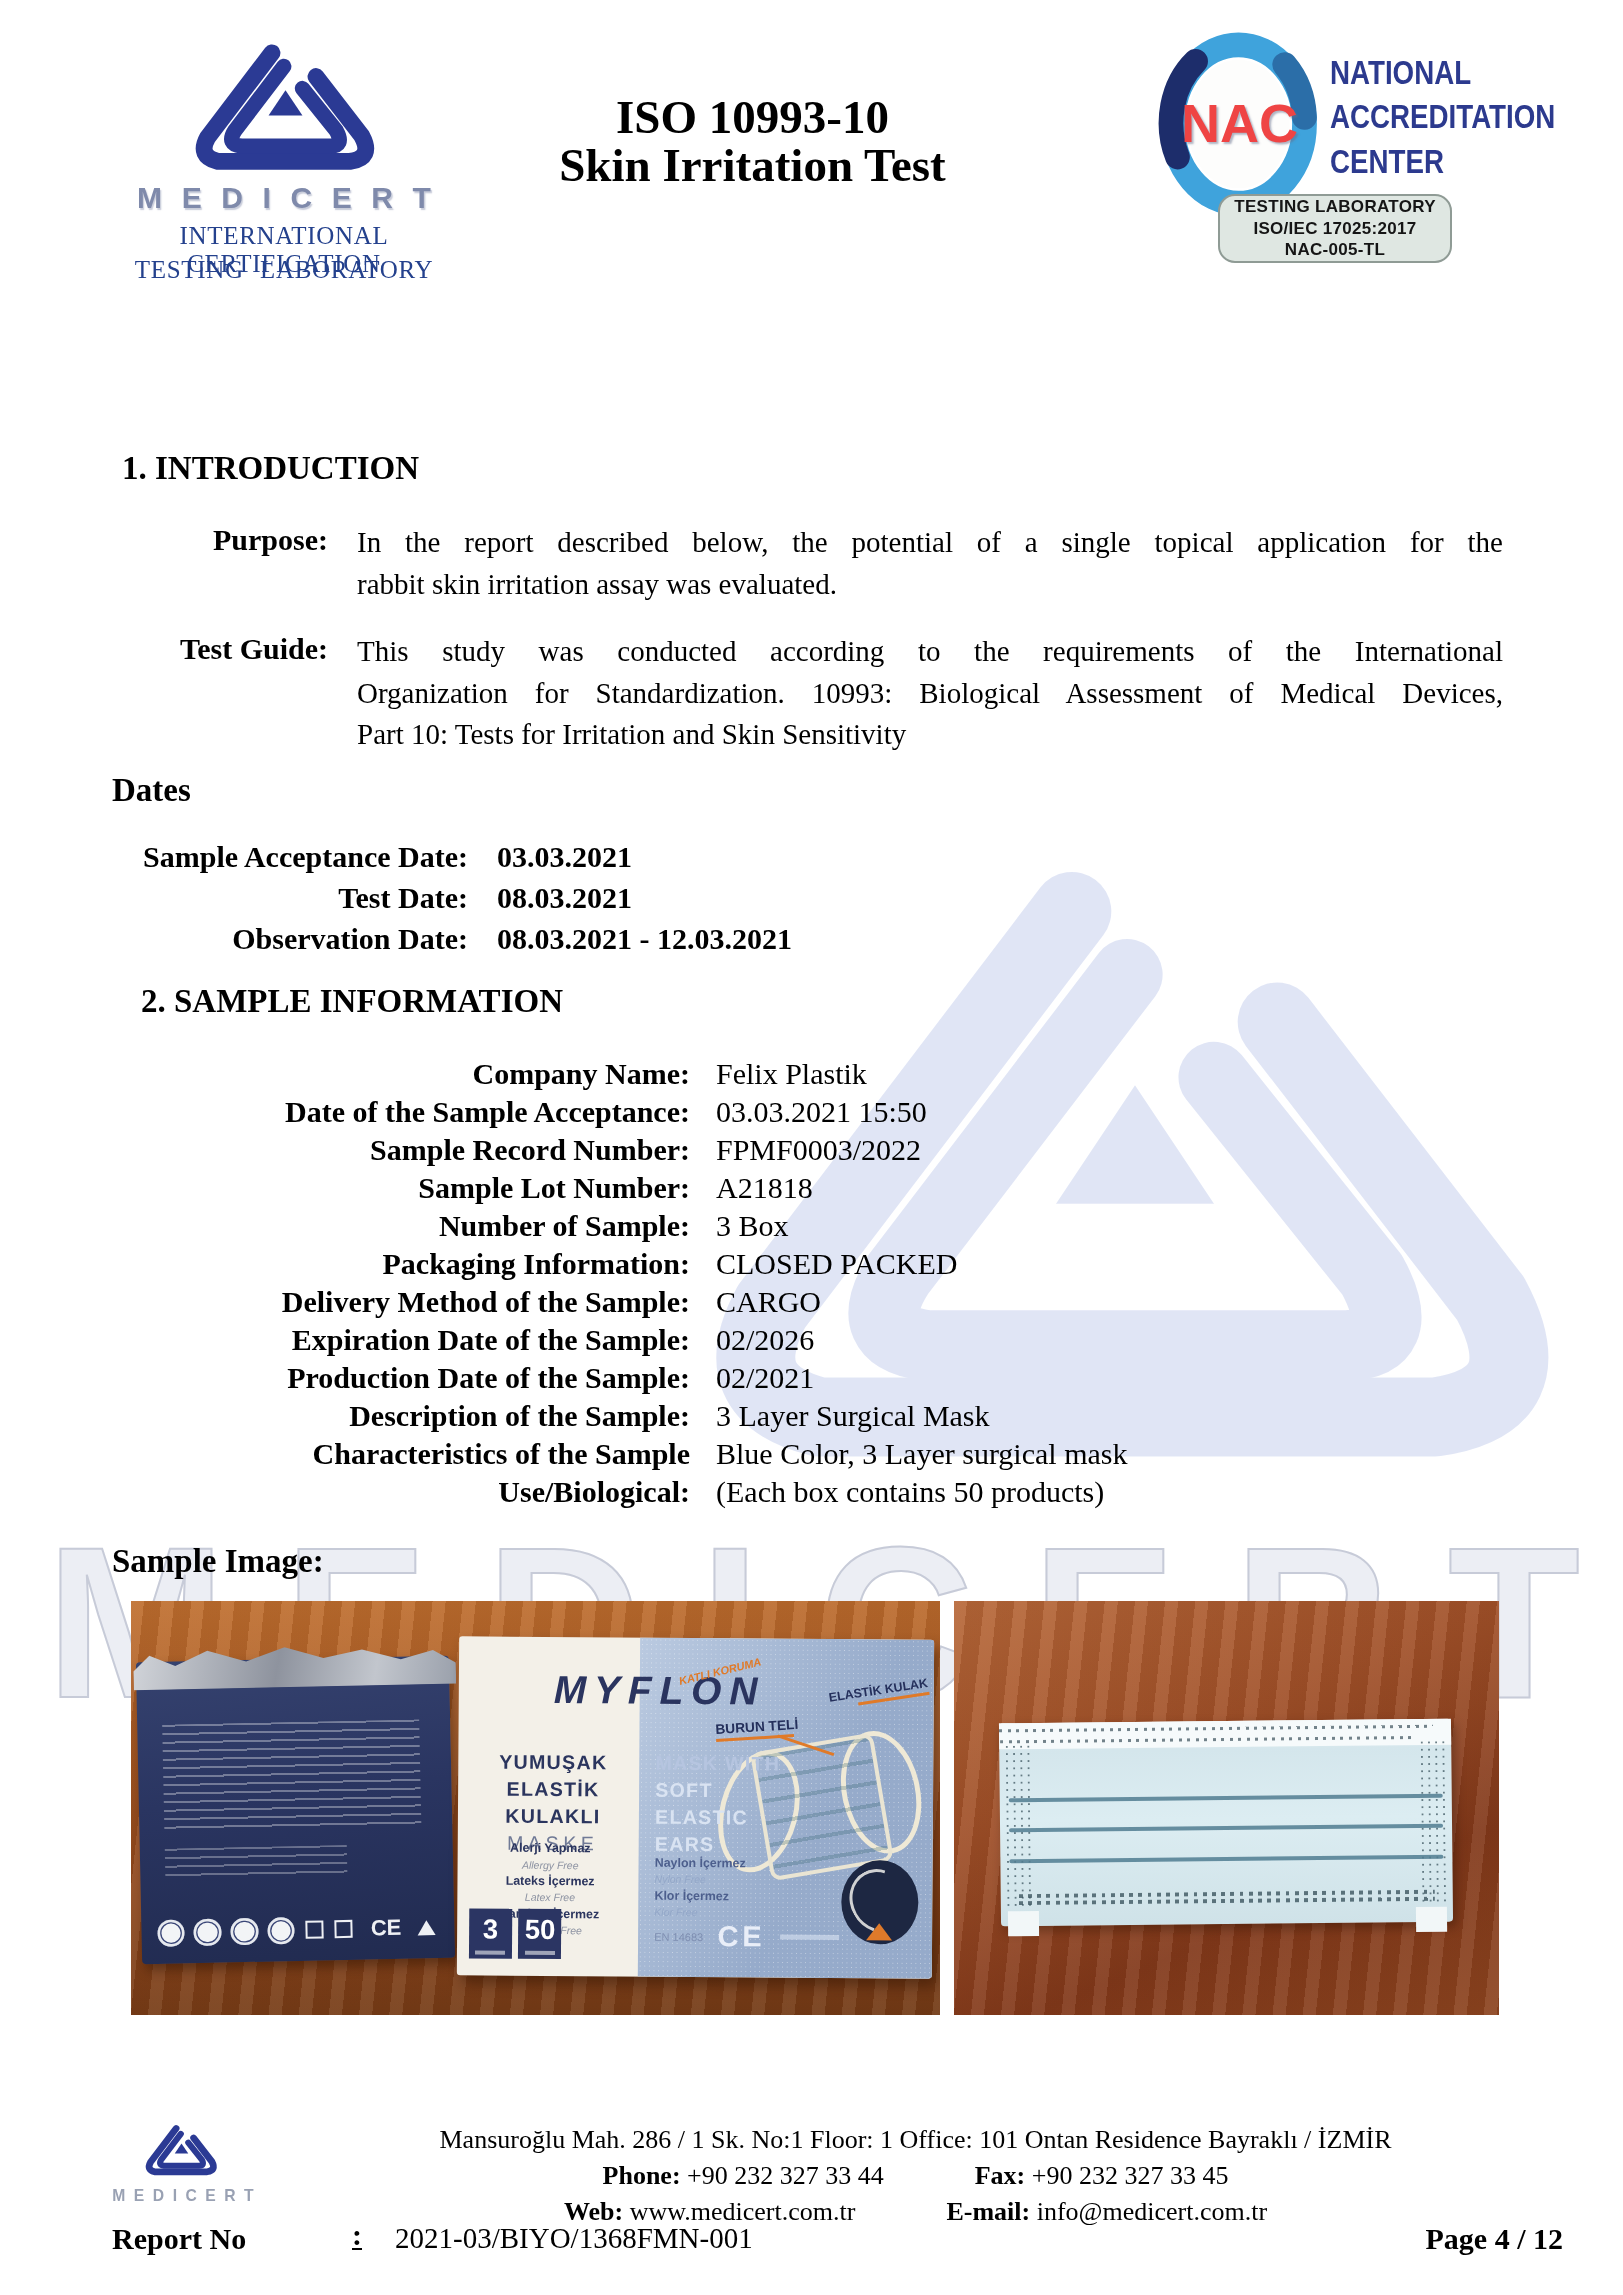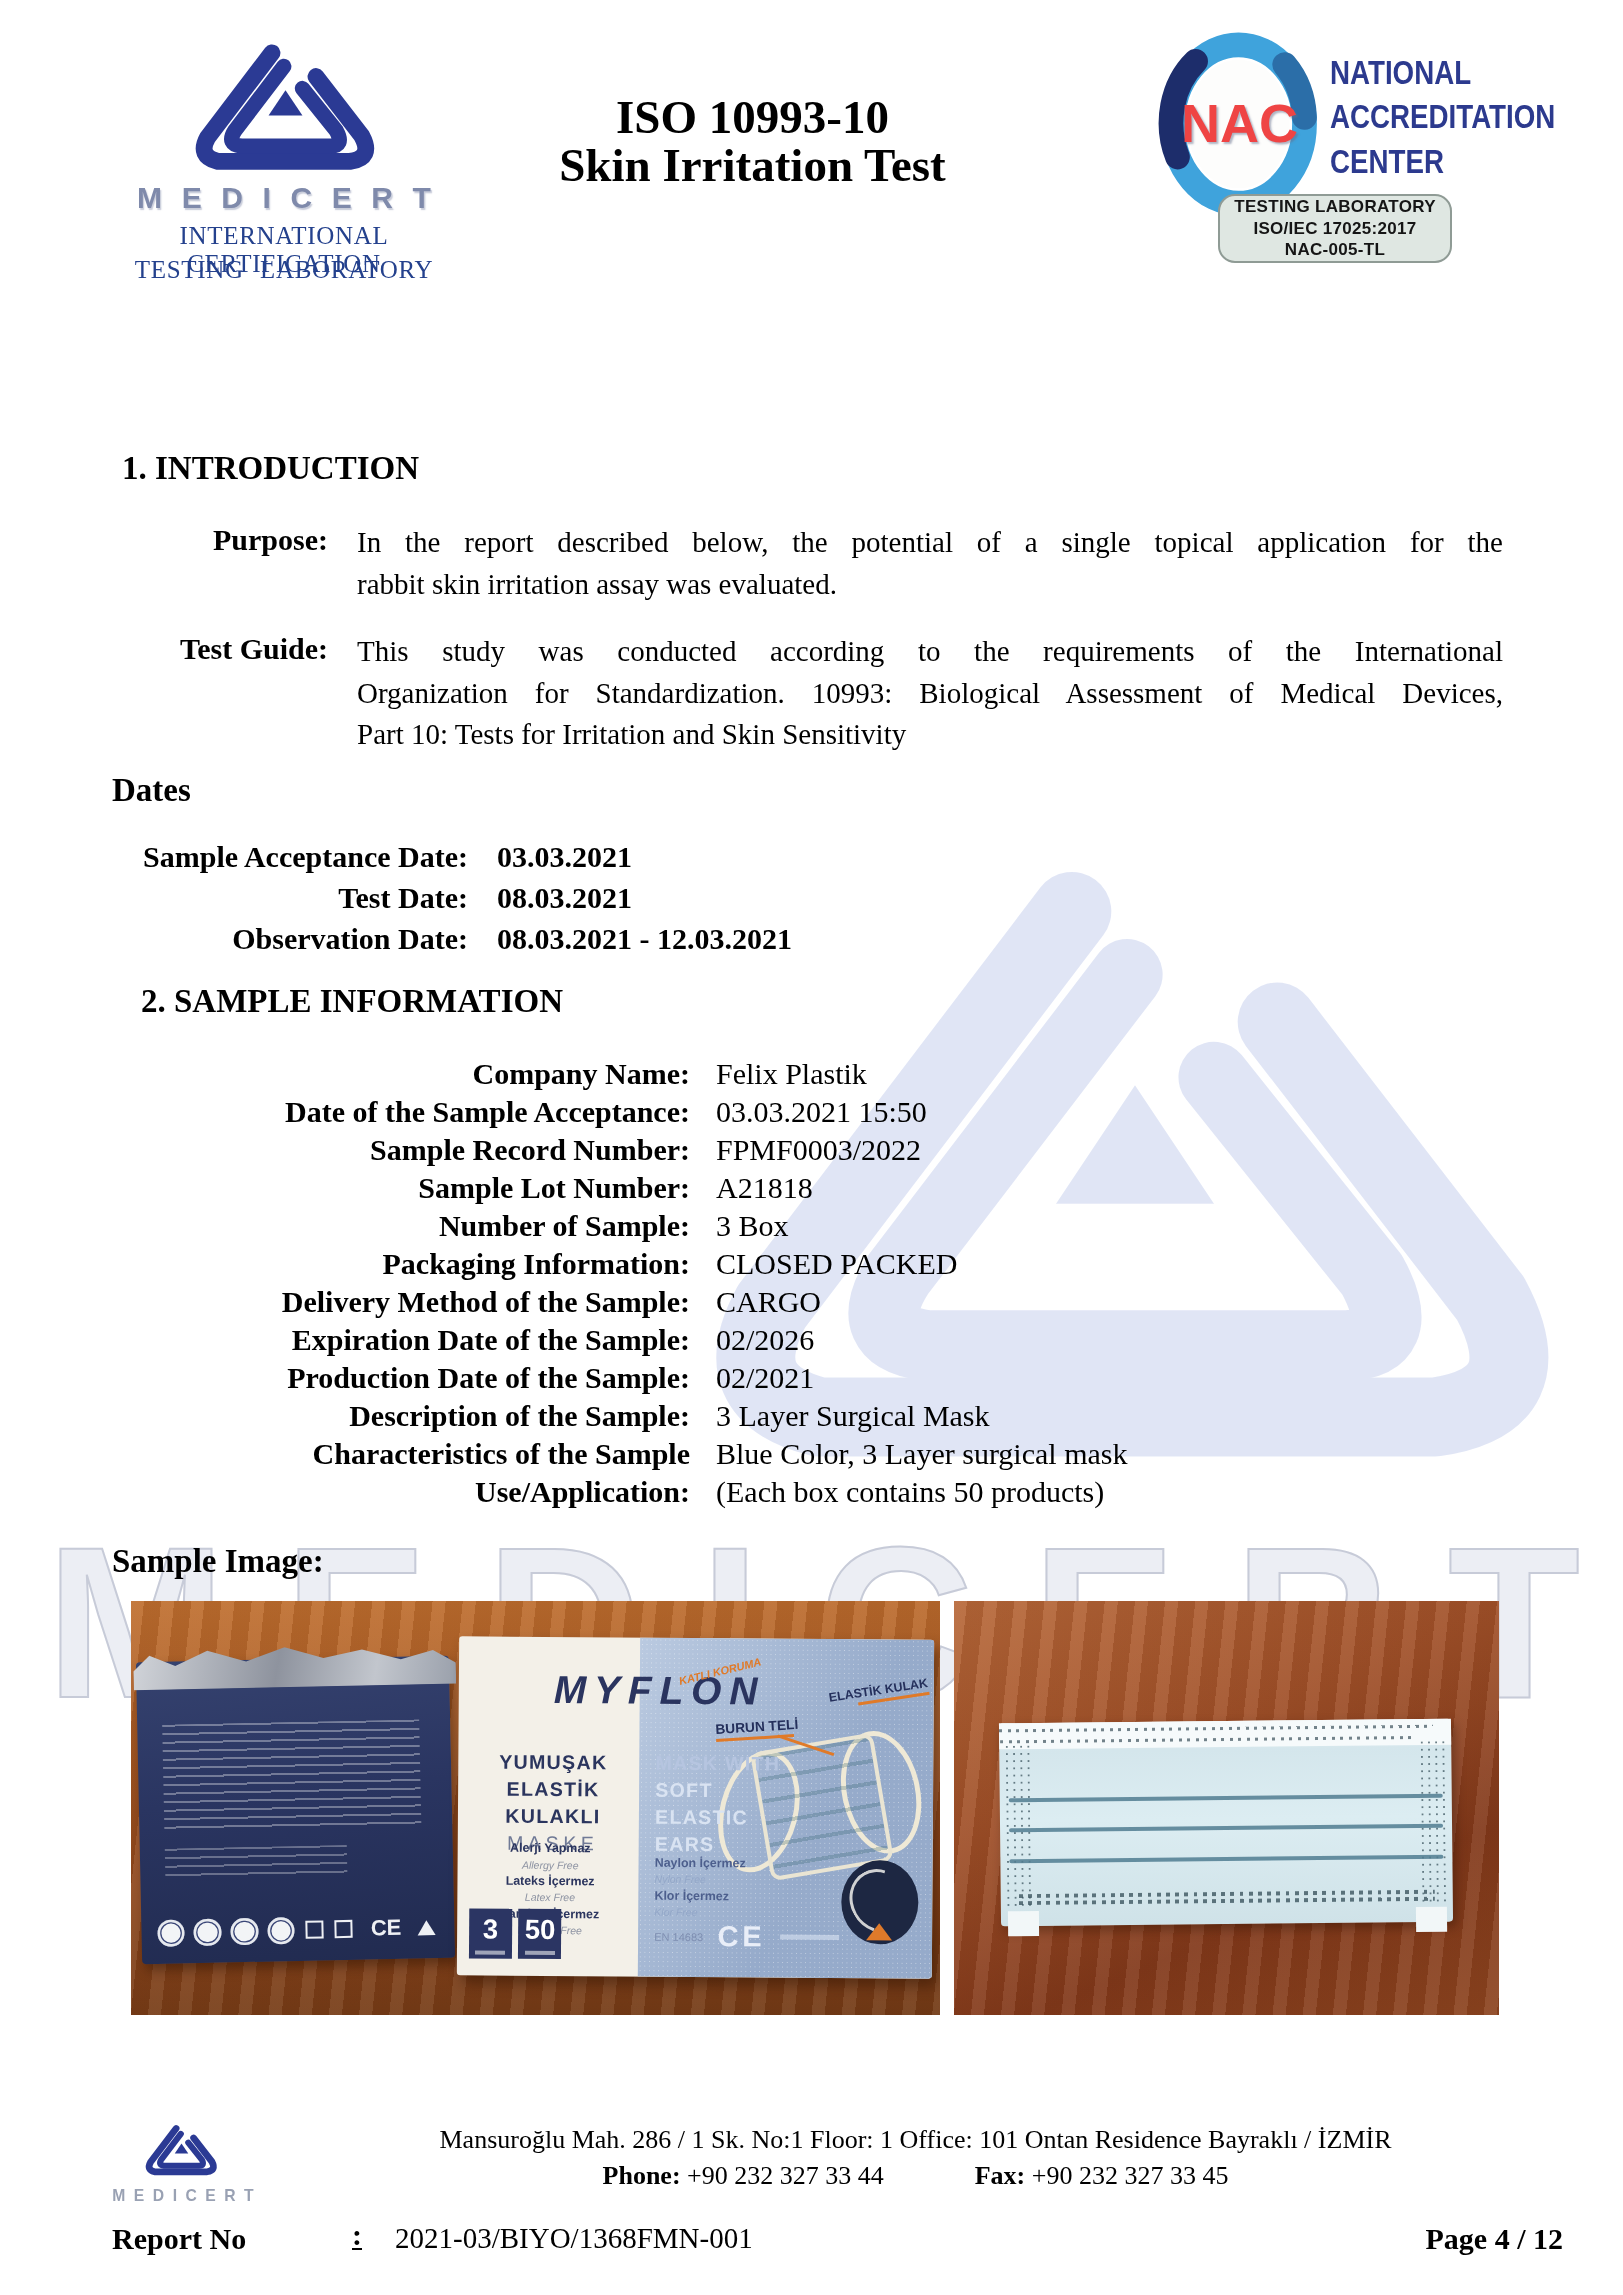--- a/index.html
+++ b/index.html
@@ -304,21 +304,21 @@
     </div>
     <div class="si-row">
       <span class="si-lbl">Description of the Sample:</span>
       <span class="si-val">3 Layer Surgical Mask</span>
     </div>
     <div class="si-row">
       <span class="si-lbl">Characteristics of the Sample</span>
       <span class="si-val">Blue Color, 3 Layer surgical mask</span>
     </div>
     <div class="si-row">
-      <span class="si-lbl">Use/Application:</span>
+      <span class="si-lbl">Use/Biological:</span>
       <span class="si-val">(Each box contains 50 products)</span>
     </div>
   </div>
 
   <div class="abs h1 h-simg">Sample Image:</div>
 
   <div class="abs photo photo1">
     <div class="streaks"></div>
     <div class="box-back">
       <div class="foil"></div>
@@ -418,20 +418,27 @@
 
   <div class="abs f-text">
     <div class="f-line">Mansuroğlu Mah. 286 / 1 Sk. No:1 Floor: 1 Office: 101 Ontan Residence Bayraklı / İZMİR</div>
     <div class="f-line">
       <b>Phone:</b>
       <span>+90 232 327 33 44</span>
       <span class="f-gap"></span>
       <b>Fax:</b>
       <span>+90 232 327 33 45</span>
     </div>
+    <div class="f-line">
+      <b>Web:</b>
+      <span>www.medicert.com.tr</span>
+      <span class="f-gap"></span>
+      <b>E-mail:</b>
+      <span>info@medicert.com.tr</span>
+    </div>
   </div>
 
   <div class="abs f-report">
     <span class="f-rlabel">Report No</span>
     <span class="f-colon">:</span>
     <span class="f-rno">2021-03/BIYO/1368FMN-001</span>
   </div>
   <div class="abs f-page">Page 4 / 12</div>
 
 </div>

